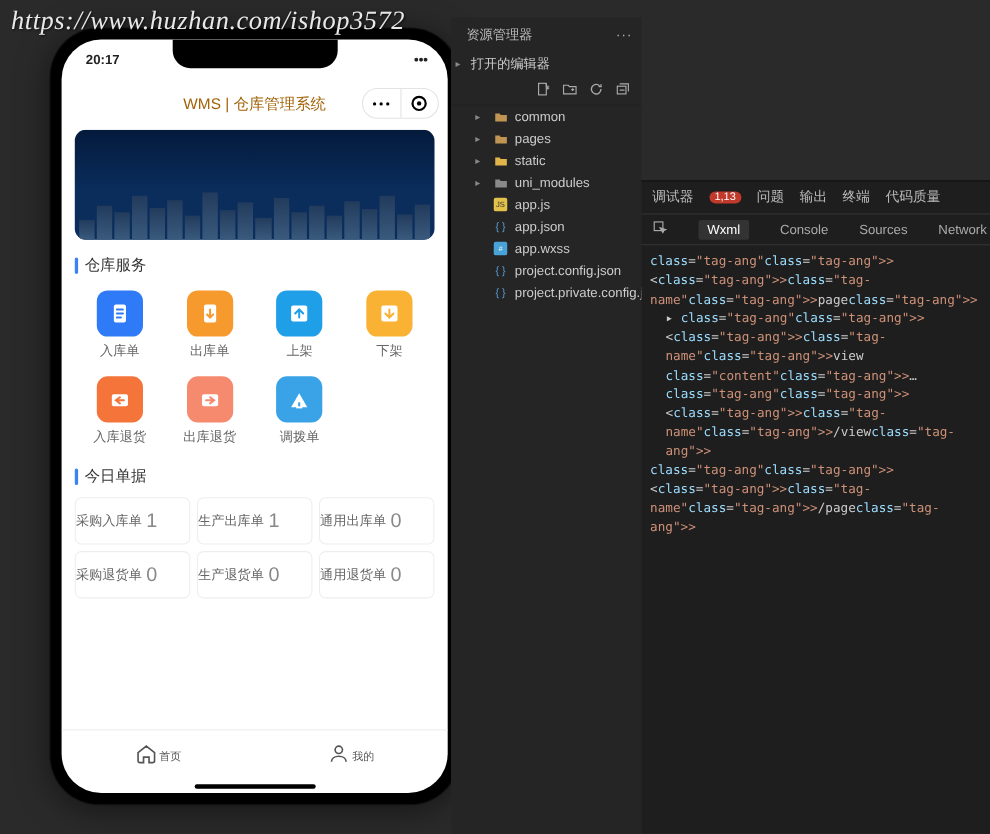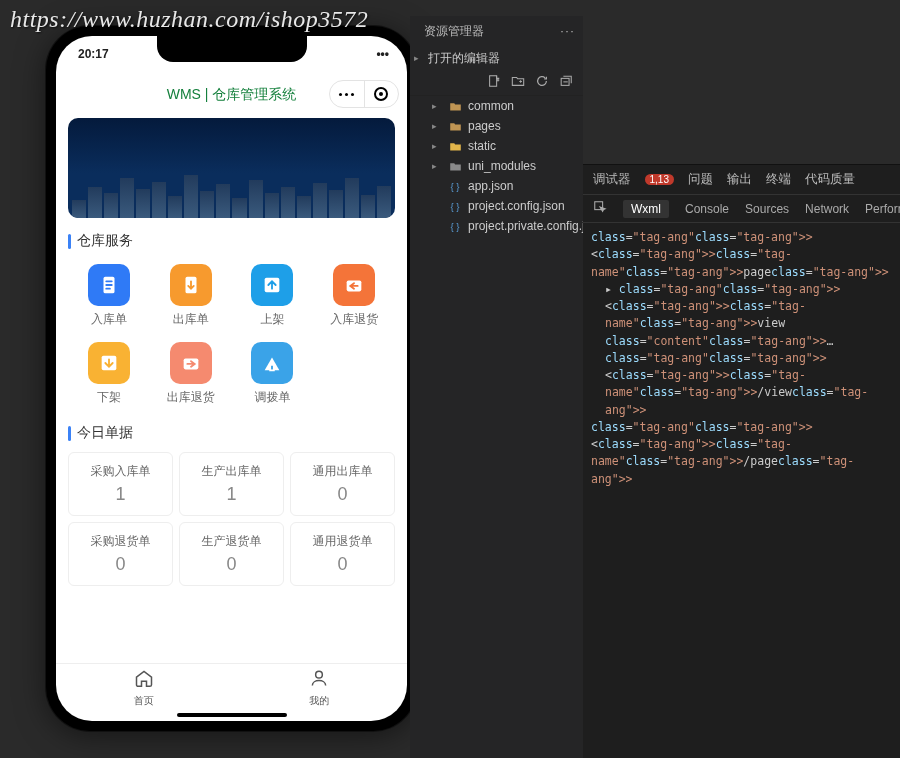--- a/index.html
+++ b/index.html
@@ -74,21 +74,21 @@
     font-weight: 600;
     color: #222;
   }
   .app-header {
     height: 46px;
     display: flex;
     align-items: center;
     justify-content: center;
     position: relative;
     font-size: 14px;
-    color: #15803d;
+    color: #a16207;
   }
   .capsule {
     position: absolute;
     right: 8px;
     top: 8px;
     width: 70px;
     height: 28px;
     border: 1px solid #e3e3e3;
     border-radius: 16px;
     display: flex;
@@ -129,32 +129,32 @@
   .svc .ico {
     width: 42px; height: 42px; border-radius: 10px;
     display:flex; align-items:center; justify-content:center;
     color:#fff;
   }
   .svc .lbl { font-size: 12px; color:#666; }
   .cards3 { display:grid; grid-template-columns: repeat(3,1fr); gap:6px; margin-bottom:6px; }
   .card {
     border:1px solid #eee; border-radius:6px;
     padding: 10px 0;
-    display:flex; flex-direction:column; align-items:center; gap:4px;
+    display:flex; flex-direction:row; align-items:center; gap:4px;
     background:#fff;
   }
   .card .t { font-size:12px; color:#666; }
   .card .v { font-size:18px; color:#888; }
   .tabbar {
     height: 58px;
     border-top: 1px solid #eee;
     display:flex;
     padding-bottom: 10px;
   }
-  .tab { flex:1; display:flex; flex-direction:column; align-items:center; justify-content:center; gap:2px; color:#555; }
+  .tab { flex:1; display:flex; flex-direction:row; align-items:center; justify-content:center; gap:2px; color:#555; }
   .tab .tl { font-size:10px; }
   
   .explorer {
     position:absolute;
     left: 410px; top: 16px;
     width: 173px;
     height: 100%;
     background:#252526;
     font-size:12px;
     color:#ccc;
@@ -202,21 +202,21 @@
   .dt-tabs {
     height: 30px;
     display:flex; align-items:center; gap: 14px;
     padding: 0 10px;
     color:#bbb;
     border-bottom:1px solid #333;
   }
   .badge { background:#c0392b; color:#fff; font-size:10px; padding:0 5px; border-radius:8px; }
   .dt-tabs2 {
     height: 28px;
-    display:flex; align-items:center; gap: 16px;
+    display:flex; align-items:center; gap: 28px;
     padding: 0 10px;
     color:#aaa; font-size:12px;
     border-bottom:1px solid #333;
   }
   .dt-tabs2 .active { color:#fff; background:#333; padding:2px 8px; border-radius:2px; }
   .dom {
     padding: 6px 8px;
     font-family: Menlo, Consolas, monospace;
     font-size:11.5px;
     color:#ccc;
@@ -319,36 +319,36 @@
           <div class="svc">
             <div class="ico c-cyan" style="color:#1e9fe8">
               <svg width="22" height="22" viewBox="0 0 24 24" fill="none" stroke="white" stroke-width="2" stroke-linecap="round">
                 <rect x="4" y="4" width="16" height="16" rx="2" fill="white" stroke="none"></rect>
                 <path d="M12 16V8M8 12l4-4 4 4" stroke="currentColor"></path>
               </svg>
             </div>
   <div class="lbl">上架</div>
           </div>
           <div class="svc">
+            <div class="ico c-amber" style="color:#f9b233">
+              <svg width="22" height="22" viewBox="0 0 24 24" fill="none" stroke="white" stroke-width="2" stroke-linecap="round">
+                <rect x="4" y="4" width="16" height="16" rx="2" fill="white" stroke="none"></rect>
+                <path d="M12 8v8M8 12l4 4 4-4" stroke="currentColor"></path>
+              </svg>
+            </div>
+  <div class="lbl">下架</div>
+          </div>
+          <div class="svc">
             <div class="ico c-deeporange" style="color:#f47439">
               <svg width="22" height="22" viewBox="0 0 24 24" fill="none" stroke="white" stroke-width="2" stroke-linecap="round">
                 <rect x="4" y="7" width="16" height="12" rx="2" fill="white" stroke="none"></rect>
                 <path d="M8 13h8M12 10l-4 3 4 3" stroke="currentColor"></path>
               </svg>
             </div>
   <div class="lbl">入库退货</div>
-          </div>
-          <div class="svc">
-            <div class="ico c-amber" style="color:#f9b233">
-              <svg width="22" height="22" viewBox="0 0 24 24" fill="none" stroke="white" stroke-width="2" stroke-linecap="round">
-                <rect x="4" y="4" width="16" height="16" rx="2" fill="white" stroke="none"></rect>
-                <path d="M12 8v8M8 12l4 4 4-4" stroke="currentColor"></path>
-              </svg>
-            </div>
-  <div class="lbl">下架</div>
           </div>
           <div class="svc">
             <div class="ico c-coral" style="color:#f58a6f">
               <svg width="22" height="22" viewBox="0 0 24 24" fill="none" stroke="white" stroke-width="2" stroke-linecap="round">
                 <rect x="4" y="7" width="16" height="12" rx="2" fill="white" stroke="none"></rect>
                 <path d="M8 13h8M12 10l4 3-4 3" stroke="currentColor"></path>
               </svg>
             </div>
   <div class="lbl">出库退货</div>
           </div>
@@ -486,24 +486,42 @@
         <span class="fi">
           <svg width="13" height="13" viewBox="0 0 16 16">
             <path d="M1.5 4h5l1 1.5h7v7.5h-13z" fill="#8a8a8a"></path>
           </svg>
         </span>
         <span>uni_modules</span>
       </div>
       <div class="node file">
         <span class="fi">
           <svg width="14" height="14" viewBox="0 0 16 16">
+            <rect width="14" height="14" x="1" y="1" rx="2" fill="#e2c24a"></rect>
+            <text x="8" y="11" font-size="8" text-anchor="middle" fill="#333">JS</text>
+          </svg>
+        </span>
+        <span>app.js</span>
+      </div>
+      <div class="node file">
+        <span class="fi">
+          <svg width="14" height="14" viewBox="0 0 16 16">
             <text x="8" y="12" font-size="11" text-anchor="middle" fill="#5a9dd6">{ }</text>
           </svg>
         </span>
         <span>app.json</span>
+      </div>
+      <div class="node file">
+        <span class="fi">
+          <svg width="14" height="14" viewBox="0 0 16 16">
+            <rect width="14" height="14" x="1" y="1" rx="2" fill="#4aa3d6"></rect>
+            <text x="8" y="11" font-size="7" text-anchor="middle" fill="#fff">#</text>
+          </svg>
+        </span>
+        <span>app.wxss</span>
       </div>
       <div class="node file">
         <span class="fi">
           <svg width="14" height="14" viewBox="0 0 16 16">
             <text x="8" y="12" font-size="11" text-anchor="middle" fill="#5a9dd6">{ }</text>
           </svg>
         </span>
         <span>project.config.json</span>
       </div>
       <div class="node file">

